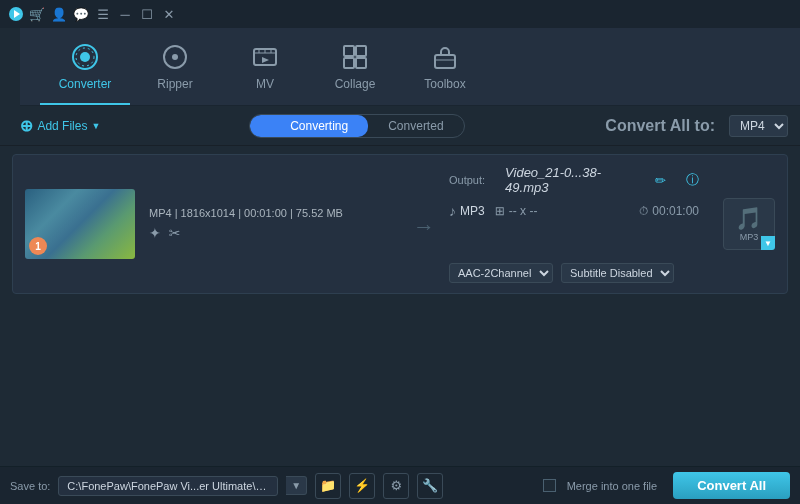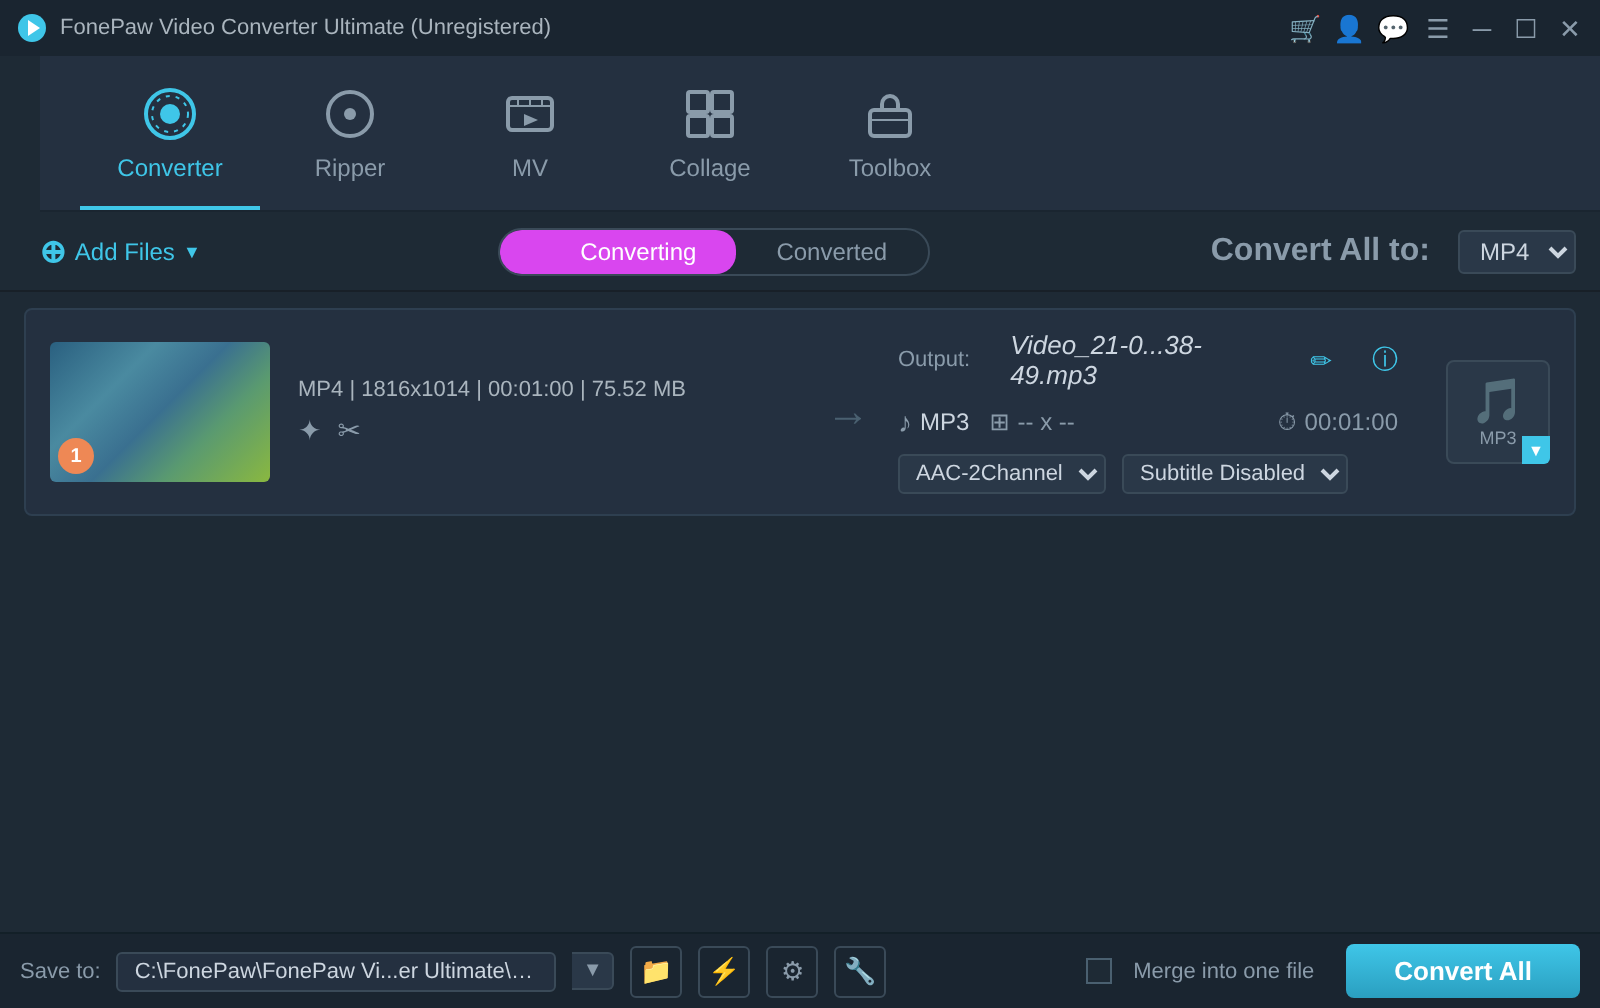--- a/index.html
+++ b/index.html
@@ -124,21 +124,21 @@
     }
     .tab-btn {
       padding: 4px 20px;
       background: transparent;
       border: none;
       color: #8a9baa;
       font-size: 12px;
       cursor: pointer;
     }
     .tab-btn.active {
-      background: #d946ef;
+      background: #3b82f6;
       color: #fff;
       border-radius: 10px;
       padding-left: 40px;
     }
 
     .convert-all-label {
       margin-left: auto;
       color: #8a9baa;
       font-size: 16px;
       white-space: nowrap;
@@ -313,20 +313,21 @@
     }
     .out-select {
       background: #2a3848;
       border: 1px solid #3a4a58;
       color: #cdd6e0;
       font-size: 11px;
       padding: 2px 4px;
       border-radius: 3px;
       cursor: pointer;
       min-width: 100px;
+      margin-top: 36px;
     }
 
     
     .format-box {
       width: 52px;
       height: 52px;
       background: #2a3848;
       border: 1px solid #3a4a58;
       border-radius: 4px;
       display: flex;
@@ -453,21 +454,20 @@
   </style>
 </head>
 <body>
 
 <div class="title-bar">
 
   <svg class="title-bar-logo" viewBox="0 0 16 16">
     <circle cx="8" cy="8" r="7" fill="#3fc6e8"></circle>
     <polygon points="6,4 12,8 6,12" fill="#fff"></polygon>
   </svg>
-  <span class="title-bar-text">FonePaw Video Converter Ultimate (Unregistered)</span>
   <div class="title-bar-controls">
     <div class="title-btn">🛒</div>
     <div class="title-btn">👤</div>
     <div class="title-btn">💬</div>
     <div class="title-btn">☰</div>
     <div class="title-btn">─</div>
     <div class="title-btn">☐</div>
     <div class="title-btn title-btn-close">✕</div>
   </div>
 </div>

